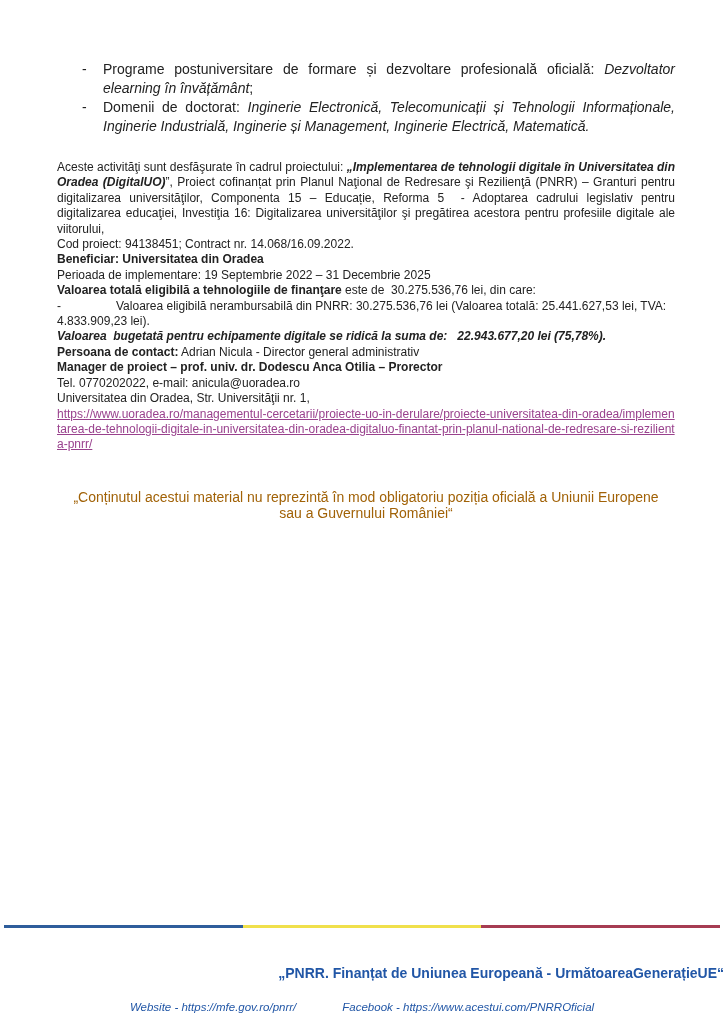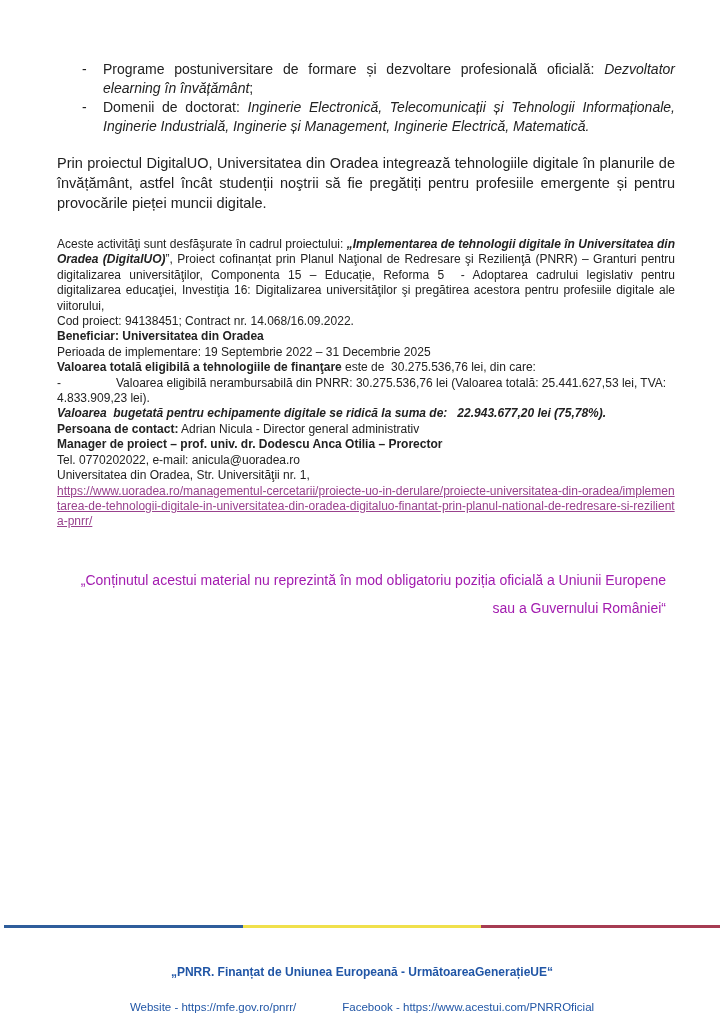--- a/index.html
+++ b/index.html
@@ -47,77 +47,76 @@
     overflow-wrap: break-word;
     word-break: break-all;
     margin-top: 25px;
   }
   
   .quote {
     margin-top: 36px;
     width: 600px;
     margin-left: auto;
     margin-right: auto;
-    text-align: right;
+    text-align: center;
     font-size: 14px;
-    line-height: 28px;
-    color: #a21caf;
+    line-height: 16px;
+    color: #a16207;
   }
   
   .stripe {
     position: absolute;
     top: 925px;
     left: 4px;
     right: 4px;
     height: 3px;
     display: flex;
   }
   .stripe-seg { flex: 1; height: 100%; }
   .funding-line {
     position: absolute;
     top: 965px;
     left: 0;
     width: 100%;
-    text-align: center;
-    font-size: 12px;
+    text-align: right;
+    font-size: 14px;
     font-weight: 700;
     color: #2156a6;
   }
   .footer-links {
     position: absolute;
     top: 1001px;
     left: 0;
     width: 100%;
     display: flex;
     justify-content: center;
     gap: 46px;
     font-size: 11.5px;
     color: #2156a6;
   }
-  .footer-links a { color: #2156a6; text-decoration: none; }
+  .footer-links a { color: #2156a6; text-decoration: none; font-style: italic; }
 </style>
 </head>
 <body>
 
 <div class="page">
 
   <div class="content">
 
     <div class="bullets">
       <div class="bullet">
         <span class="bullet-marker">-</span>
         <span class="bullet-text"><span>Programe postuniversitare de formare și dezvoltare profesională oficială: </span><span class="i">Dezvoltator elearning în învățământ</span><span>;</span></span>
       </div>
       <div class="bullet">
         <span class="bullet-marker">-</span>
         <span class="bullet-text"><span>Domenii de doctorat: </span><span class="i">Inginerie Electronică, Telecomunicații și Tehnologii Informaționale, Inginerie Industrială, Inginerie și Management, Inginerie Electrică, Matematică.</span></span>
       </div>
     </div>
 
-    <p class="intro"><span>Prin proiectul DigitalUO, Universitatea din Oradea integrează tehnologiile digitale în planurile de învățământ, astfel încât studenții noştrii să fie pregătiți pentru profesiile emergente și pentru provocările pieței muncii digitale.</span></p>
 
     <div class="details">
       <p class="p-justify"><span>Aceste activităţi sunt desfăşurate în cadrul proiectului: </span><span class="bi">„Implementarea de tehnologii digitale în Universitatea din Oradea (DigitalUO)</span><span>”, Proiect cofinanțat prin Planul Naţional de Redresare şi Rezilienţă (PNRR) – Granturi pentru digitalizarea universităţilor, Componenta 15 – Educație, Reforma 5&nbsp; - Adoptarea cadrului legislativ pentru digitalizarea educaţiei, Investiţia 16: Digitalizarea universităţilor şi pregătirea acestora pentru profesiile digitale ale viitorului,</span></p>
       <p><span>Cod proiect: 94138451; Contract nr. 14.068/16.09.2022.</span></p>
       <p><span class="b">Beneficiar: Universitatea din Oradea</span></p>
       <p><span>Perioada de implementare: 19 Septembrie 2022 – 31 Decembrie 2025</span></p>
       <p><span class="b">Valoarea totală eligibilă a tehnologiile de finanţare</span><span> este de&nbsp; 30.275.536,76 lei, din care:</span></p>
       <p><span>-</span><span class="tab">Valoarea eligibilă nerambursabilă din PNRR: 30.275.536,76 lei (Valoarea totală: 25.441.627,53 lei, TVA: 4.833.909,23 lei).</span></p>
       <p><span class="bi">Valoarea&nbsp; bugetată pentru echipamente digitale se ridică la suma de:&nbsp;&nbsp; 22.943.677,20 lei (75,78%).</span></p>
       <p><span class="b">Persoana de contact:</span><span> Adrian Nicula - Director general administrativ</span></p>

